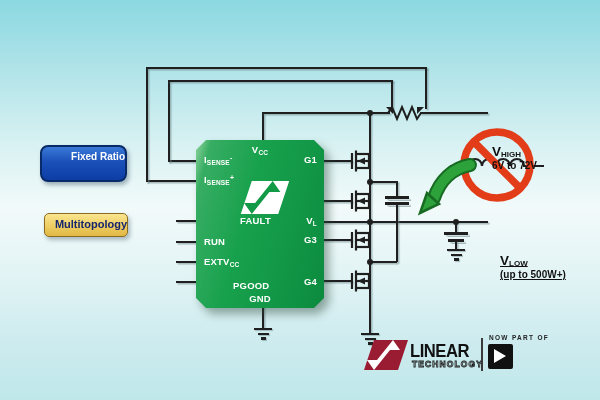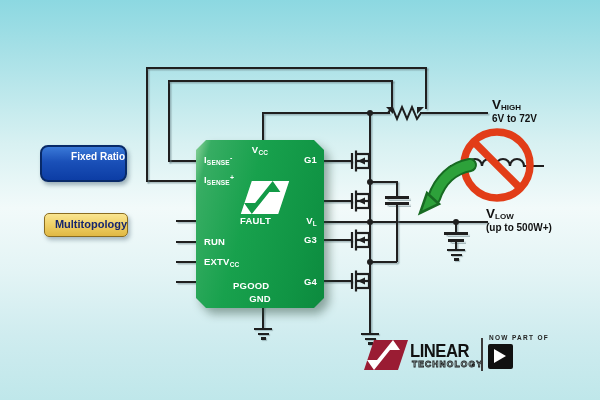--- a/index.html
+++ b/index.html
@@ -37,21 +37,21 @@
     border:2px solid #082a68;color:#fff;font-size:10px;font-weight:bold;line-height:1.45;
     padding-top:3px;box-shadow:2px 3px 4px rgba(40,70,90,.4);
   }
   #badge-yellow{
     left:44px;top:213px;width:84px;height:24px;border-radius:5px;
     background:linear-gradient(180deg,#f9e590 0%,#eecd62 55%,#e0b844 100%);
     border:1.5px solid #8a6c20;color:#16266e;font-size:11px;font-weight:bold;line-height:21px;
     box-shadow:2px 3px 4px rgba(40,70,90,.35);
   }
   
-  .netlbl{position:absolute;color:#111;white-space:nowrap;}
+  .netlbl{position:absolute;color:#111;white-space:nowrap;margin-top:47px;}
   .netlbl .v{font-size:13.5px;font-weight:bold;}
   .netlbl .sb{font-size:8px;font-weight:bold;vertical-align:-1px;}
   .netlbl .d2{font-size:10px;font-weight:bold;margin-top:0px;}
   
   #lt-word{position:absolute;left:410px;top:341px;color:#111;font-weight:bold;font-size:17.5px;letter-spacing:-.5px;transform:scaleX(.95);transform-origin:left;}
   #lt-tech{position:absolute;left:412px;top:359px;font-size:8.5px;font-weight:bold;letter-spacing:1.1px;color:rgba(255,255,255,.1);-webkit-text-stroke:.8px #1a1a1a;}
   #adi-pre{position:absolute;left:489px;top:334px;font-size:6.5px;font-weight:bold;letter-spacing:1.3px;color:#222;}
   #adi-box{position:absolute;left:488px;top:344px;width:25px;height:25px;background:#111;border-radius:2px;}
   #adi-tri{position:absolute;left:6px;top:5px;width:0;height:0;border-top:7.5px solid transparent;border-bottom:7.5px solid transparent;border-left:12px solid #fff;}
   #adi-name{position:absolute;left:518px;top:344px;color:#111;font-weight:900;font-size:13px;line-height:12px;letter-spacing:-.3px;}
@@ -245,21 +245,21 @@
     <div>Fixed Ratio</div>
   </div>
   <div id="badge-yellow" class="badge">
     <span>Multitopology</span>
   </div>
 
   <div class="netlbl" style="left:492px;top:95px;">
     <div><span class="v">V</span><span class="sb">HIGH</span></div>
     <div class="d2">6V to 72V</div>
   </div>
-  <div class="netlbl" style="left:486px;top:204px;">
+  <div class="netlbl" style="left:500px;top:204px;text-decoration:underline;">
     <div><span class="v">V</span><span class="sb">LOW</span></div>
     <div class="d2">(up to 500W+)</div>
   </div>
 
   <svg style="left:364px;top:340px;" width="44" height="30" viewBox="0 0 44 30">
     <polygon points="10,0 44,0 34,30 0,30" fill="#9a1c33"></polygon>
     <polygon points="29,0 13,20 3,20 10,30 26,10 36,10" fill="#ffffff"></polygon>
   </svg>
   <div id="lt-word">LINEAR</div>
   <div id="lt-tech">TECHNOLOGY</div>

